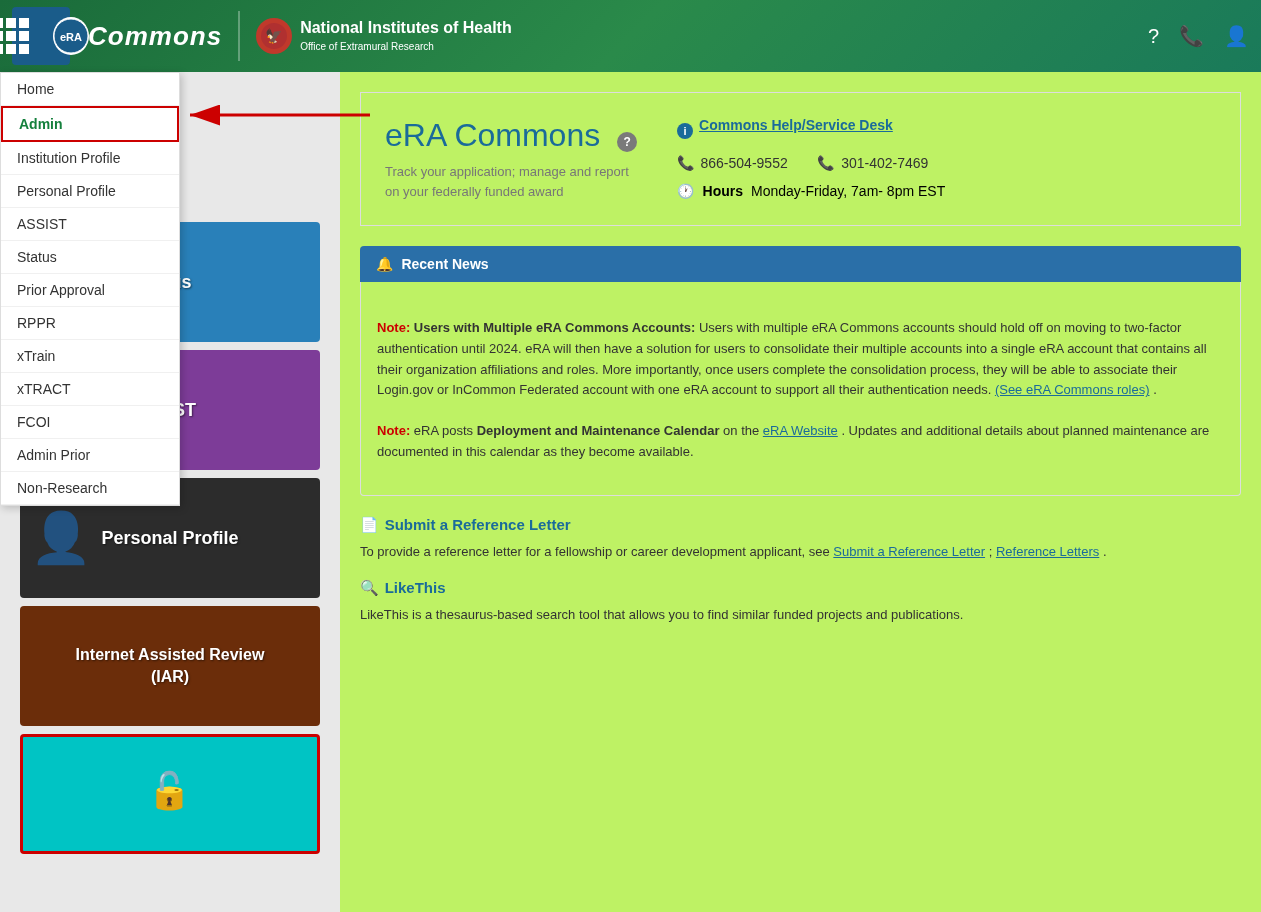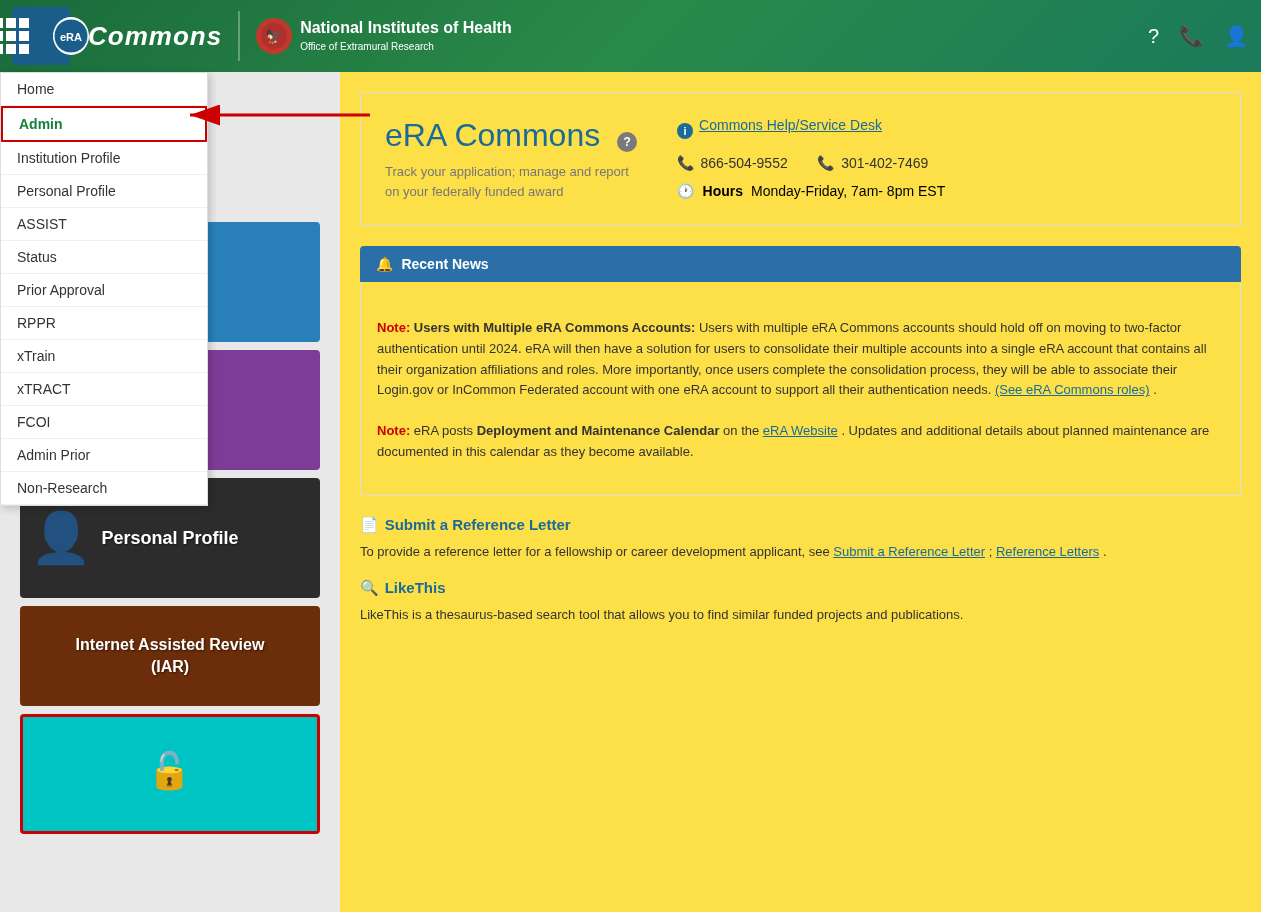--- a/index.html
+++ b/index.html
@@ -89,21 +89,21 @@
       display: flex;
       height: calc(912px - 72px);
       position: relative;
     }
 
     
     .dropdown-menu {
       position: absolute;
       left: 0;
       top: 0;
-      width: 208px;
+      width: 180px;
       background: white;
       border: 1px solid #ddd;
       box-shadow: 2px 2px 8px rgba(0,0,0,0.2);
       z-index: 200;
     }
     .dropdown-menu .menu-item {
       padding: 8px 16px;
       cursor: pointer;
       font-size: 14px;
       color: #333;
@@ -178,21 +178,21 @@
       align-items: center;
       justify-content: center;
       width: 100%;
       height: 100%;
     }
 
     
     .content-panel {
       flex: 1;
       padding: 20px;
-      background: #fde047;
+      background: #bef264;
       overflow-y: auto;
     }
 
     
     .era-section {
       border: 1px solid #ddd;
       padding: 24px;
       margin-bottom: 20px;
       display: flex;
       gap: 40px;
@@ -204,21 +204,21 @@
       margin-bottom: 8px;
     }
     .era-left p {
       color: #777;
       font-size: 13px;
       line-height: 1.5;
     }
     .era-right { flex: 1; }
     .help-desk-link {
       color: #1a6b9a;
-      font-weight: normal;
+      font-weight: bold;
       text-decoration: underline;
       font-size: 14px;
       display: block;
       margin-bottom: 12px;
       cursor: pointer;
     }
     .phone-row {
       display: flex;
       gap: 30px;
       margin-bottom: 12px;
@@ -407,21 +407,21 @@
 
     <div class="tile tile-personal">
       <div class="tile-content">
         <div style="position:absolute;left:10px;top:50%;transform:translateY(-50%);opacity:0.5;font-size:50px;color:white;">
           👤
         </div>
         <div class="tile-label">Personal Profile</div>
       </div>
     </div>
 
-    <div class="tile tile-iar" style="height:100px;">
+    <div class="tile tile-iar" style="height:120px;">
       <div class="tile-content">
         <div class="tile-label" style="font-size:16px;line-height:1.4;">Internet Assisted Review<br>(IAR)</div>
       </div>
     </div>
 
     <div class="tile tile-account" style="position:relative;">
       <div class="tile-content">
         <div style="font-size:36px;color:white;margin-bottom:6px;">🔓</div>
       </div>
     </div>

